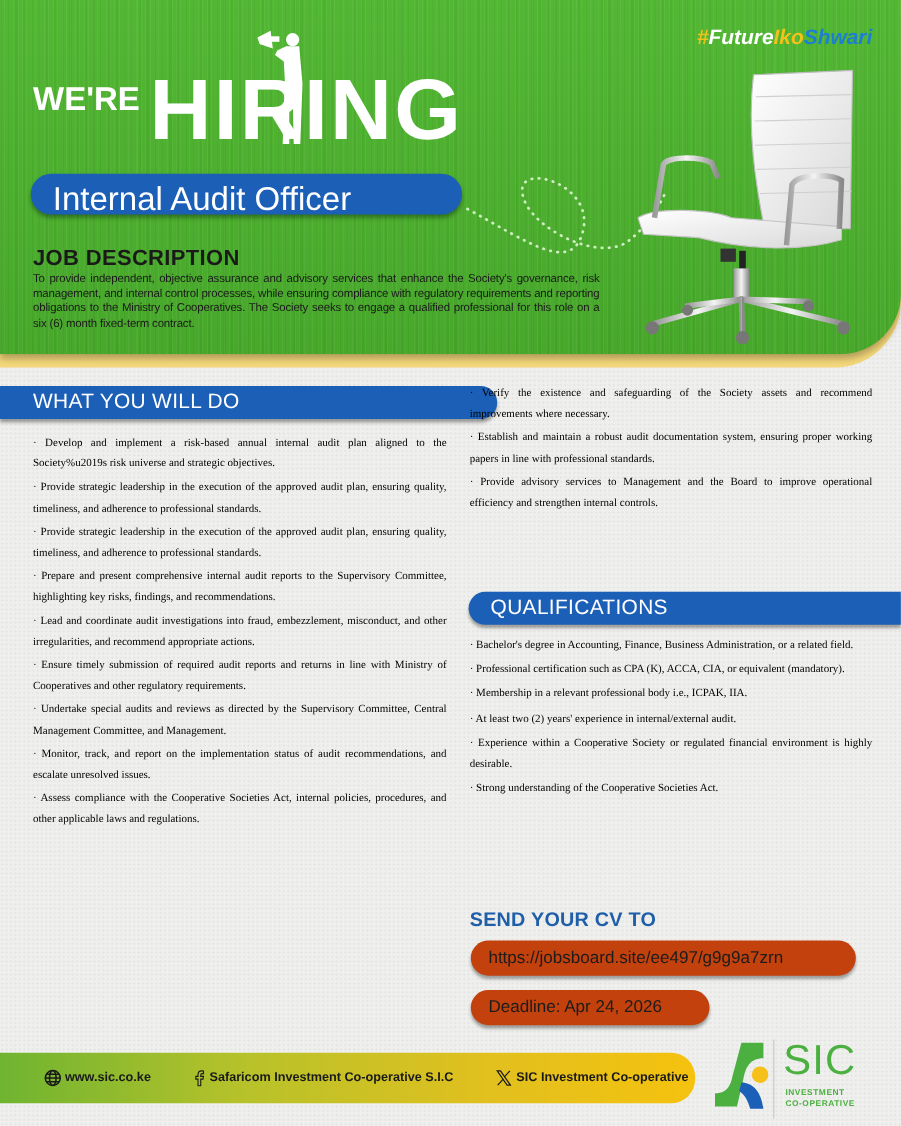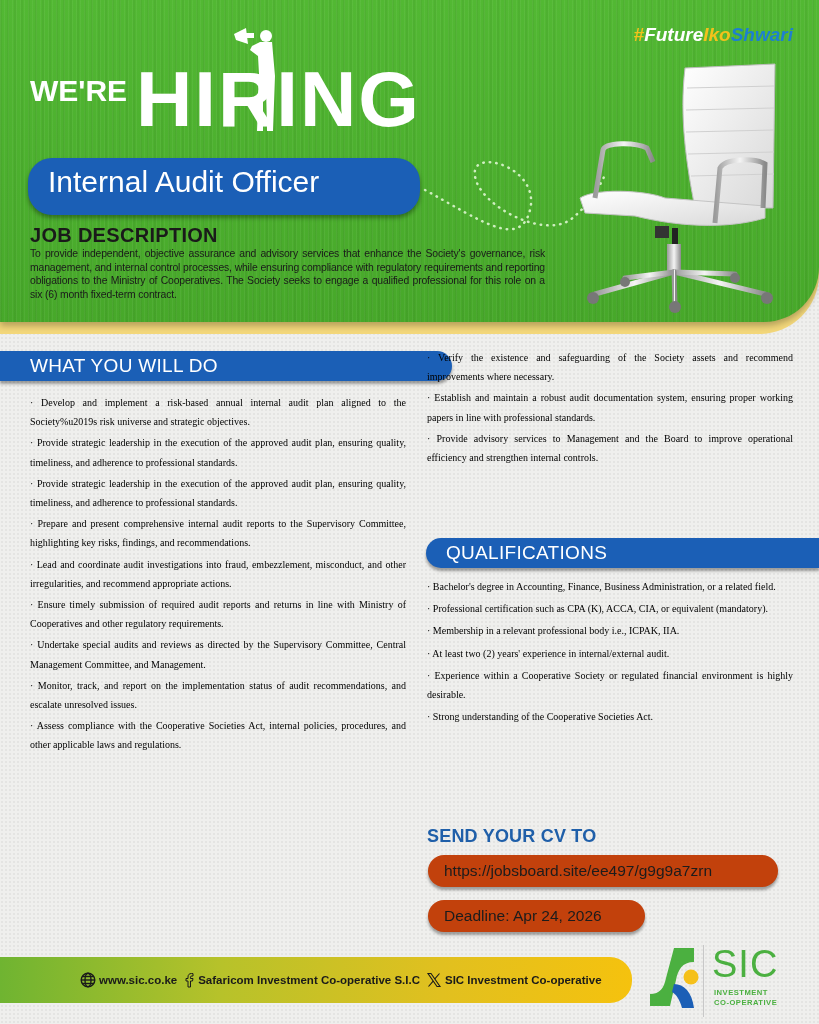--- a/index.html
+++ b/index.html
@@ -43,21 +43,21 @@
   }
   .hiring {
     position: absolute; left: 136px; top: 60px;
     color: #fff; font-weight: bold; font-size: 78px; letter-spacing: 2px;
     line-height: 1;
   }
   .person {
     position: absolute; left: 232px; top: 26px; width: 48px; height: 110px;
   }
   .title-pill {
-    position: absolute; left: 28px; top: 158px; width: 392px; height: 57px;
+    position: absolute; left: 28px; top: 158px; width: 392px; height: 37px;
     background: #1b5fb6;
     border-radius: 24px;
     box-shadow: 0 3px 4px rgba(0,0,0,0.35);
     color: #fff; font-size: 30px; line-height: 48px; padding-left: 20px;
   }
   .dots { position: absolute; left: 420px; top: 140px; width: 190px; height: 100px; }
   .jd-heading {
     position: absolute; left: 30px; top: 224px;
     font-size: 20px; font-weight: bold; color: #1a1a1a; letter-spacing: 0.3px;
   }
@@ -96,22 +96,22 @@
     font-size: 15.5px; line-height: 32px; color: #1c1c1c; padding-left: 16px;
   }
   .pill-url { left: 428px; top: 855px; width: 350px; }
   .pill-deadline { left: 428px; top: 900px; width: 217px; }
 
   
   .footer-bar {
     position: absolute; left: 0; top: 957px; width: 632px; height: 46px;
     background: linear-gradient(90deg, #6fb431 0%, #b7c22a 35%, #e1c01f 70%, #f5c20e 100%);
     border-radius: 0 22px 22px 0;
-    display: flex; align-items: center; padding-left: 80px;
-    font-size: 11.5px; font-weight: bold; color: #1a1a1a;
+    display: flex; align-items: center; padding-left: 40px;
+    font-size: 11.5px; font-weight: bold; color: #1a1a1a; justify-content: space-between;
   }
   .footer-bar .fitem { display: flex; align-items: center; margin-right: 6px; }
   .footer-bar .ficon { margin-right: 3px; display: inline-flex; }
   .logo { position: absolute; left: 644px; top: 944px; width: 58px; height: 68px; }
   .logo-divider { position: absolute; left: 703px; top: 945px; width: 1px; height: 72px; background: #c8c8c8; }
   .logo-sic { position: absolute; left: 712px; top: 945px; color: #4bb040; font-size: 38px; line-height: 38px; letter-spacing: 1px; }
   .logo-sub { position: absolute; left: 714px; top: 988px; color: #4bb040; font-size: 7.6px; font-weight: bold; line-height: 10px; letter-spacing: 0.5px; }
 </style>
 </head>
 <body>

